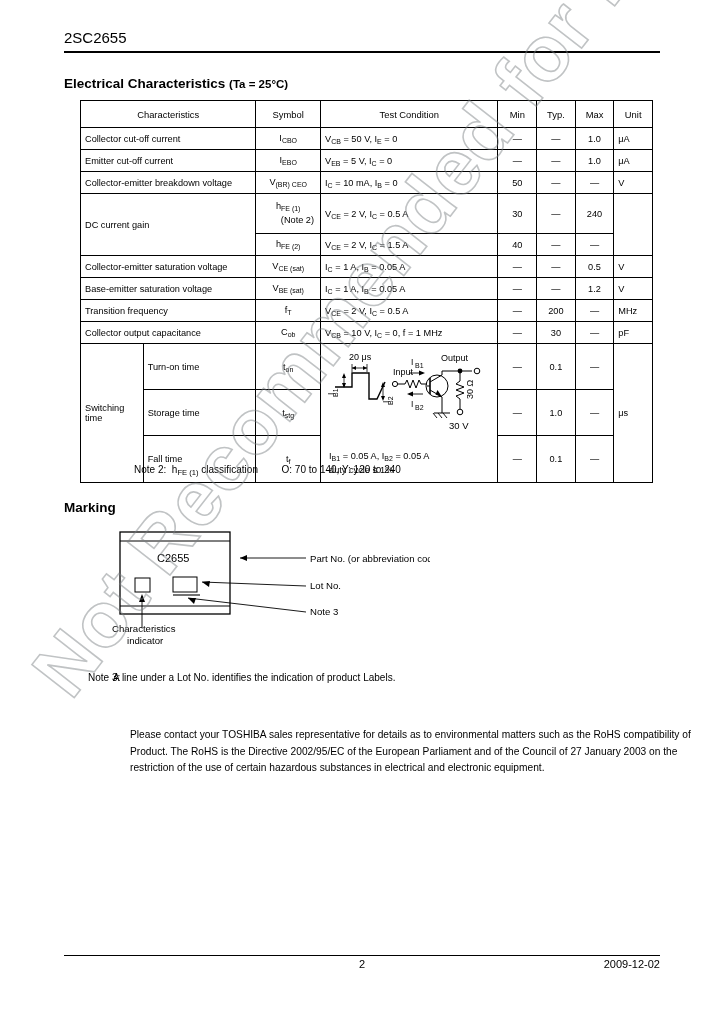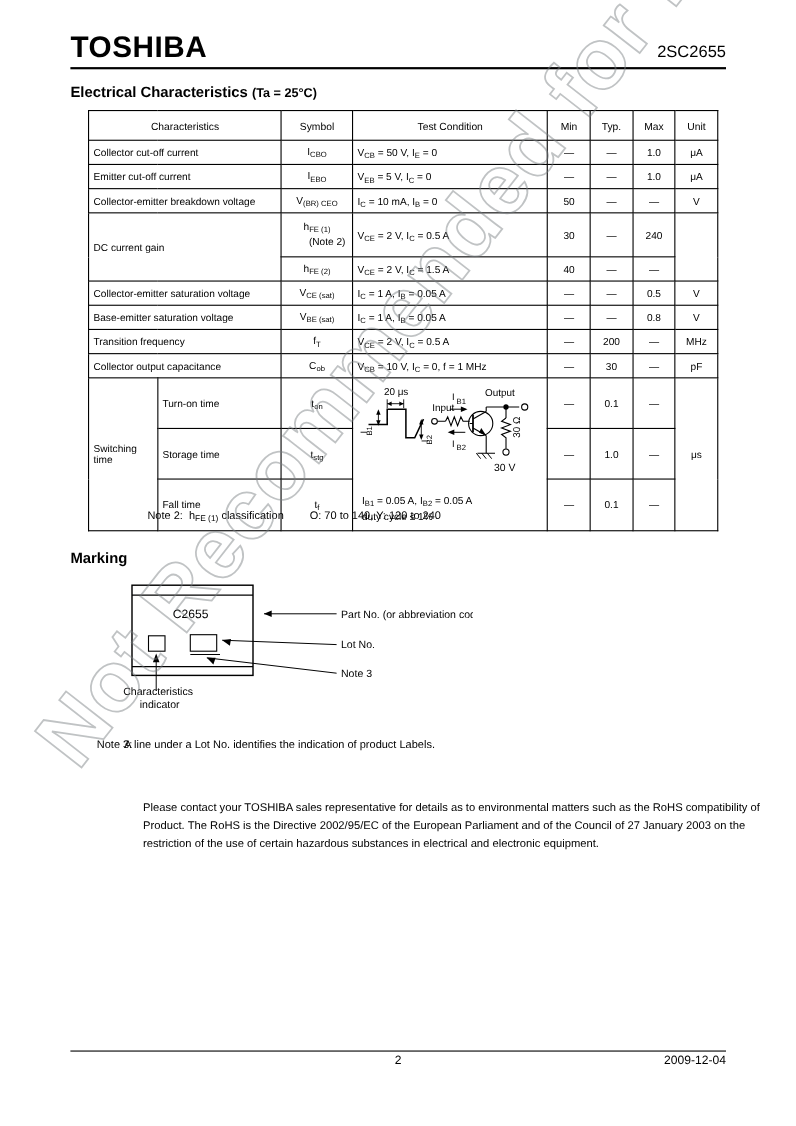--- a/index.html
+++ b/index.html
@@ -74,21 +74,21 @@
     padding: 0 4px;
     font-weight: normal;
     vertical-align: middle;
   }
   table.ec thead td { text-align: center; height: 26px; font-size: 9.4px; }
   .c-char2 { width: 60px; }
   .c-char3 { width: 108px; }
   .c-sym   { width: 62px; text-align: center; }
   .c-cond  { width: 170px; }
   .c-num   { width: 37px; text-align: center; }
-  .c-unit  { width: 37px; text-align: center; }
+  .c-unit  { width: 37px; text-align: left; }
   .row-std td { height: 21px; }
   sub { font-size: 0.76em; vertical-align: baseline; position: relative; top: 2px; }
   .nowrap { white-space: nowrap; }
   .sym-blk { text-align: center; line-height: 1.5; }
   .sym-note { display:block; text-align: right; padding-right: 2px;}
 
   
   .sw-cell { padding: 3px 4px 3px 6px !important; }
   .sw-diagram { position: relative; width: 168px; height: 100px; }
   .sw-note { font-size: 9.2px; line-height: 1.55; padding-left: 2px; }
@@ -137,21 +137,20 @@
 
   svg text { font-family: "Liberation Sans", sans-serif; }
 </style>
 </head>
 <body>
 
 <div class="page">
 
   <div class="hdr">
     <div class="hdr-row">
-      <div class="brand">TOSHIBA</div>
       <div class="partno">2SC2655</div>
     </div>
     <div class="hdr-rule"></div>
   </div>
 
   <div class="sec-title">
     <span>Electrical Characteristics</span>
     <span class="small">(Ta = 25°C)</span>
   </div>
 
@@ -244,21 +243,21 @@
             <td class="c-unit">V</td>
           </tr>
           <tr class="row-std">
             <td colspan="2">Base-emitter saturation voltage</td>
             <td class="c-sym">
               <div class="sym-blk"><span class="nowrap">V<sub>BE (sat)</sub></span></div>
             </td>
             <td>I<sub>C</sub> = 1 A, I<sub>B</sub> = 0.05 A</td>
             <td class="c-num">—</td>
             <td class="c-num">—</td>
-            <td class="c-num">0.8</td>
+            <td class="c-num">1.2</td>
             <td class="c-unit">V</td>
           </tr>
           <tr class="row-std">
             <td colspan="2">Transition frequency</td>
             <td class="c-sym">
               <div class="sym-blk"><span class="nowrap">f<sub>T</sub></span></div>
             </td>
             <td>V<sub>CE</sub> = 2 V, I<sub>C</sub> = 0.5 A</td>
             <td class="c-num">—</td>
             <td class="c-num">200</td>
@@ -424,21 +423,21 @@
       <div>A line under a Lot No. identifies the indication of product Labels.</div>
     </div>
   </div>
 
   <div class="para">Please contact your TOSHIBA sales representative for details as to environmental matters such as the RoHS compatibility of Product. The RoHS is the Directive 2002/95/EC of the European Parliament and of the Council of 27 January 2003 on the restriction of the use of certain hazardous substances in electrical and electronic equipment.</div>
 
   <div class="footer">
     <div class="footer-rule"></div>
     <div class="footer-row">
       <span class="footer-page">2</span>
-      <span class="footer-date">2009-12-04</span>
+      <span class="footer-date">2009-12-02</span>
     </div>
   </div>
 
   <div class="watermark-layer">
     <div class="watermark-text">Not Recommended for New Design</div>
   </div>
 
 </div>
 
 </body></html>

